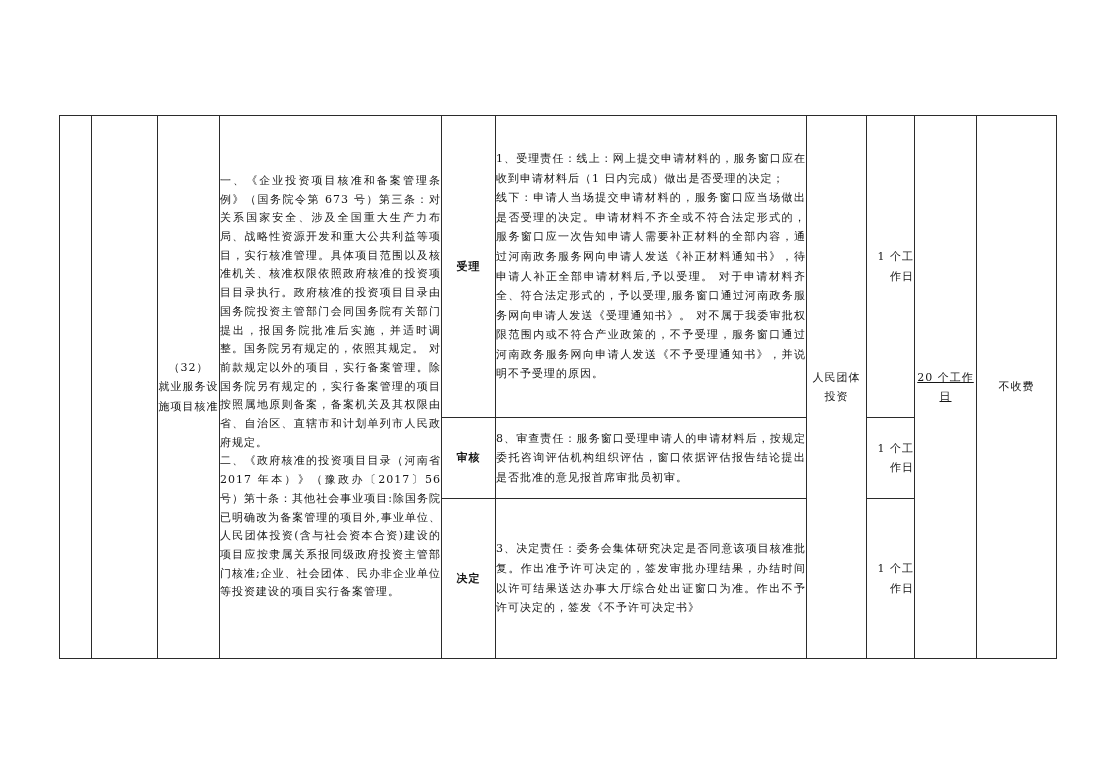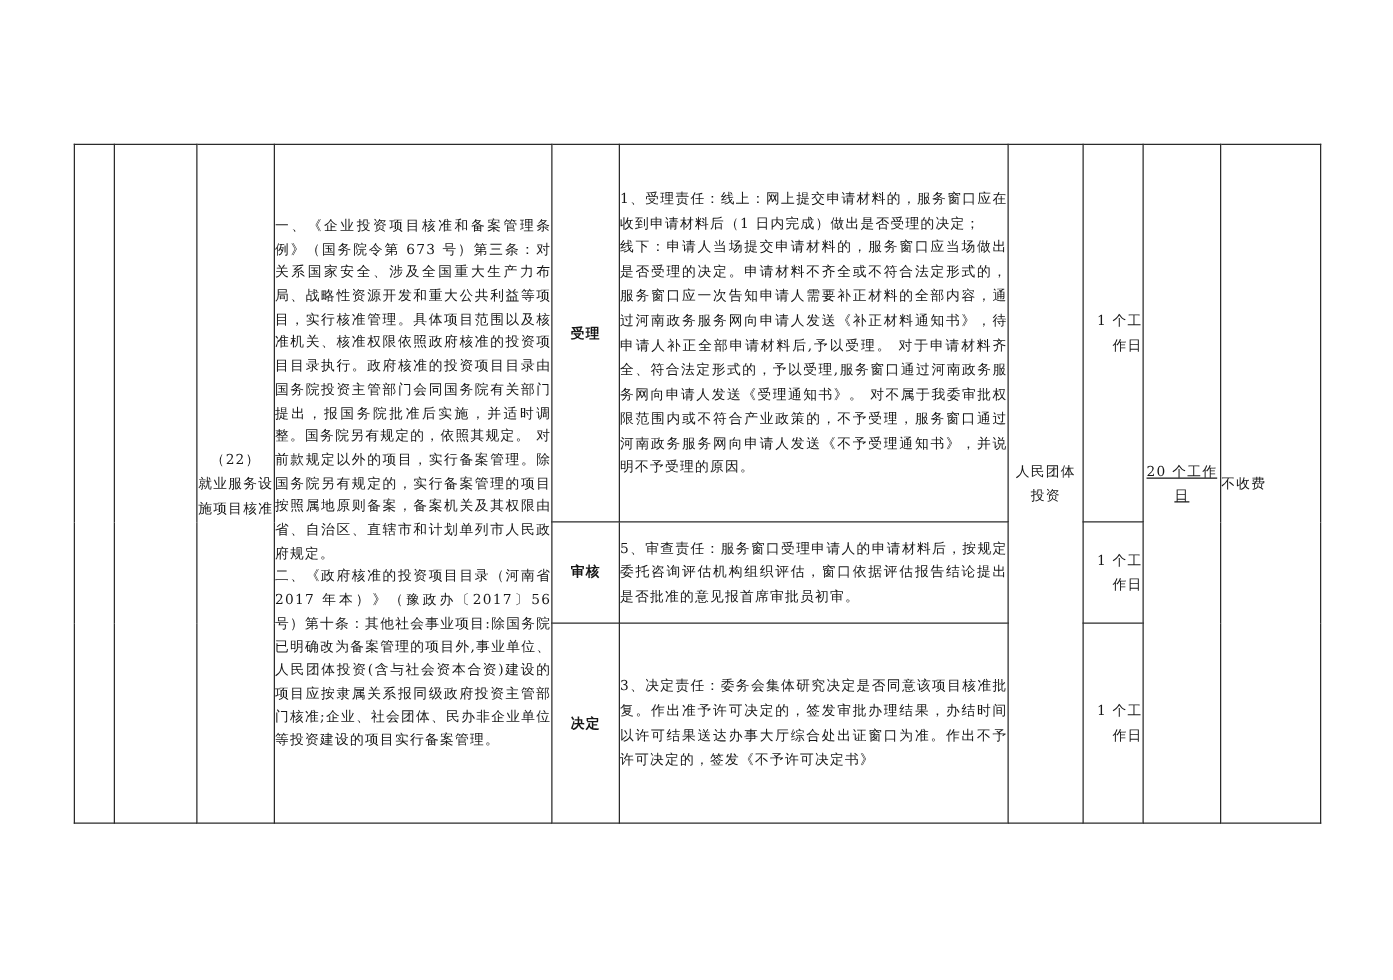--- a/index.html
+++ b/index.html
@@ -79,20 +79,21 @@
   }
   
   .c-total {
     text-align: center;
     line-height: 19.5px;
     padding: 0 3px;
     text-decoration: underline;
   }
   
   .c-fee {
+    text-align: center;
     line-height: 19.5px;
     padding: 0 6px;
   }
   tr.row-accept { height: 302px; }
   tr.row-review { height: 81px; }
   tr.row-decide { height: 160px; }
 </style>
 </head>
 <body>
 
@@ -107,35 +108,35 @@
       <col style="width:311px">
       <col style="width:60px">
       <col style="width:48px">
       <col style="width:62px">
       <col style="width:80px">
     </colgroup>
     <tbody>
         <tr class="row-accept">
       <td class="c-seq" rowspan="3"></td>
       <td class="c-cat" rowspan="3"></td>
-      <td class="c-item" rowspan="3">（22）
+      <td class="c-item" rowspan="3">（32）
 就业服务设施项目核准</td>
       <td class="c-legal" rowspan="3">一、《企业投资项目核准和备案管理条例》（国务院令第 673 号）第三条：对关系国家安全、涉及全国重大生产力布局、战略性资源开发和重大公共利益等项目，实行核准管理。具体项目范围以及核准机关、核准权限依照政府核准的投资项目目录执行。政府核准的投资项目目录由国务院投资主管部门会同国务院有关部门提出，报国务院批准后实施，并适时调整。国务院另有规定的，依照其规定。 对前款规定以外的项目，实行备案管理。除国务院另有规定的，实行备案管理的项目按照属地原则备案，备案机关及其权限由省、自治区、直辖市和计划单列市人民政府规定。
 二、《政府核准的投资项目目录（河南省 2017 年本）》（豫政办〔2017〕56 号）第十条：其他社会事业项目:除国务院已明确改为备案管理的项目外,事业单位、人民团体投资(含与社会资本合资)建设的项目应按隶属关系报同级政府投资主管部门核准;企业、社会团体、民办非企业单位等投资建设的项目实行备案管理。</td>
       <td class="c-step">受理</td>
       <td class="c-duty c-duty-top">1、受理责任：线上：网上提交申请材料的，服务窗口应在收到申请材料后（1 日内完成）做出是否受理的决定；
 线下：申请人当场提交申请材料的，服务窗口应当场做出是否受理的决定。申请材料不齐全或不符合法定形式的，服务窗口应一次告知申请人需要补正材料的全部内容，通过河南政务服务网向申请人发送《补正材料通知书》，待申请人补正全部申请材料后,予以受理。 对于申请材料齐全、符合法定形式的，予以受理,服务窗口通过河南政务服务网向申请人发送《受理通知书》。 对不属于我委审批权限范围内或不符合产业政策的，不予受理，服务窗口通过河南政务服务网向申请人发送《不予受理通知书》，并说明不予受理的原因。</td>
       <td class="c-dept" rowspan="3">人民团体投资</td>
       <td class="c-time">1 个工作日</td>
       <td class="c-total" rowspan="3">20 个工作日</td>
       <td class="c-fee" rowspan="3">不收费</td>
     </tr>
     <tr class="row-review">
       <td class="c-step">审核</td>
-      <td class="c-duty">5、审查责任：服务窗口受理申请人的申请材料后，按规定委托咨询评估机构组织评估，窗口依据评估报告结论提出是否批准的意见报首席审批员初审。</td>
+      <td class="c-duty">8、审查责任：服务窗口受理申请人的申请材料后，按规定委托咨询评估机构组织评估，窗口依据评估报告结论提出是否批准的意见报首席审批员初审。</td>
       <td class="c-time">1 个工作日</td>
     </tr>
     <tr class="row-decide">
       <td class="c-step">决定</td>
       <td class="c-duty">3、决定责任：委务会集体研究决定是否同意该项目核准批复。作出准予许可决定的，签发审批办理结果，办结时间以许可结果送达办事大厅综合处出证窗口为准。作出不予许可决定的，签发《不予许可决定书》</td>
       <td class="c-time">1 个工作日</td>
     </tr>
   </tbody>
     </table>
 </div>

